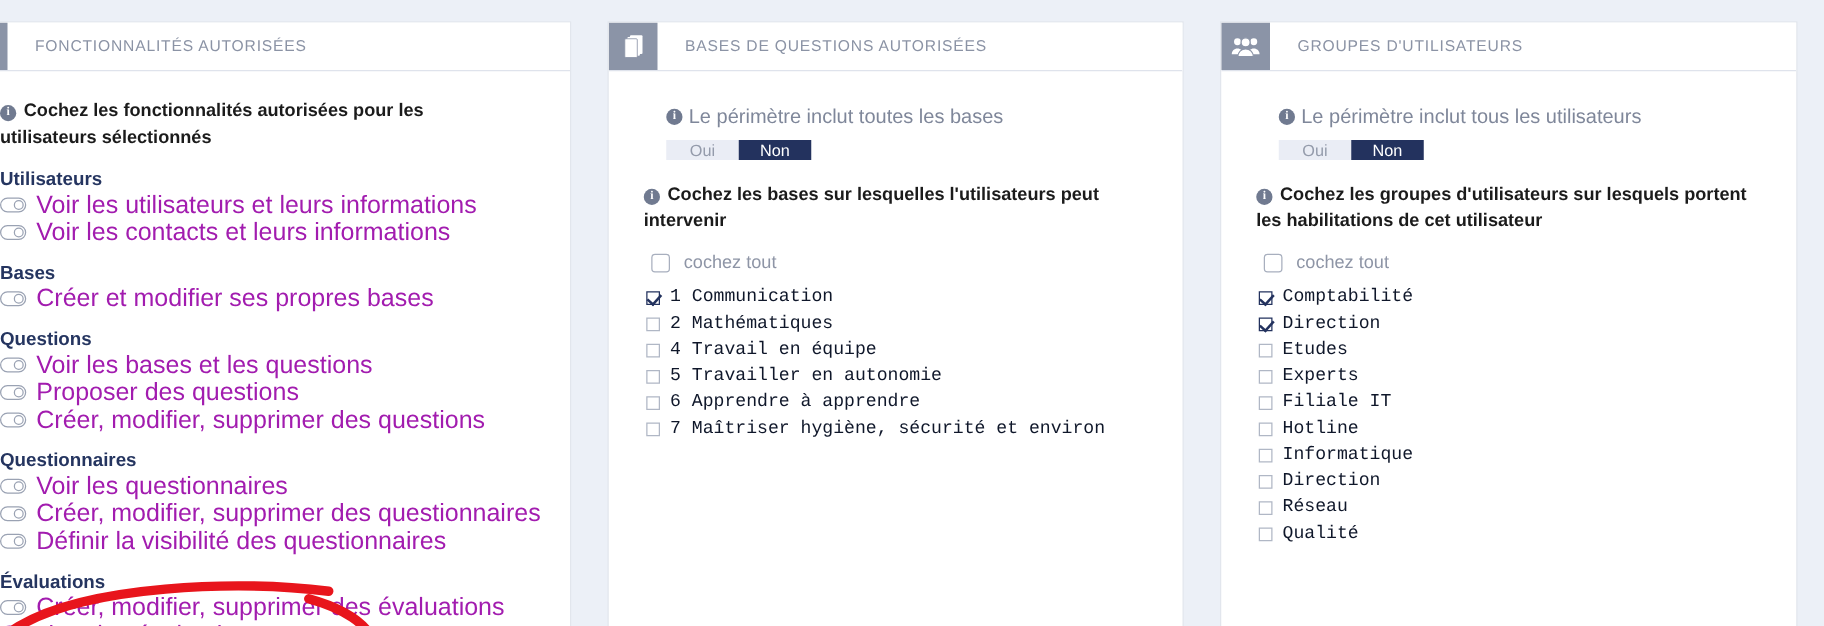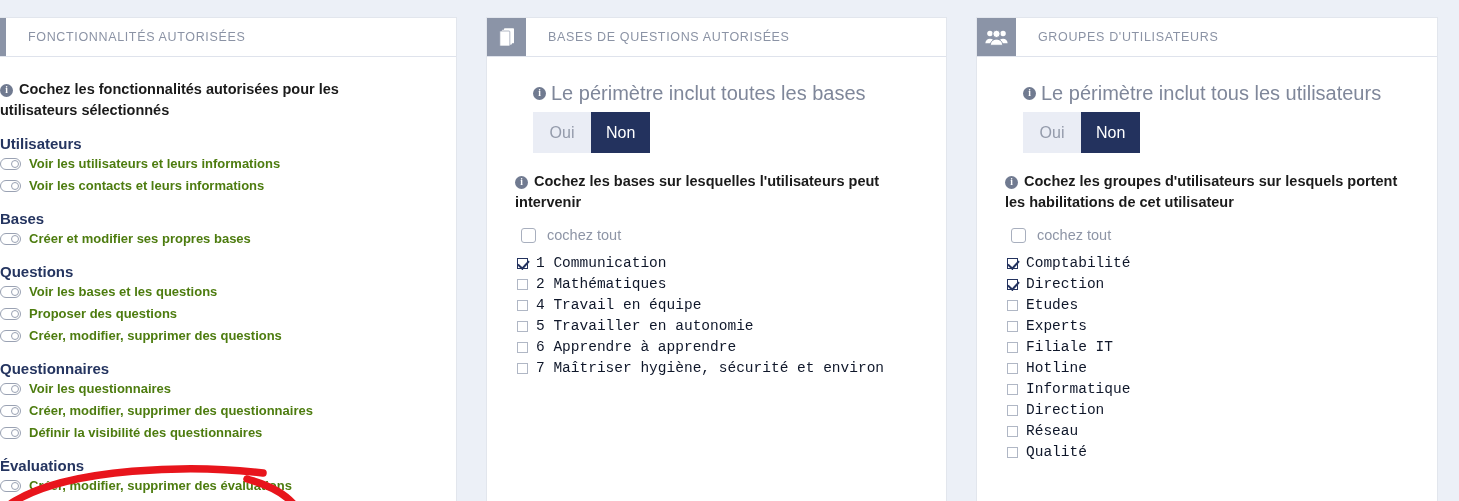--- a/index.html
+++ b/index.html
@@ -71,21 +71,21 @@
   }
   .info-strong {
     display:block;
     font-size:14.5px;
     color:#1b1b1b;
     line-height:21px;
     font-weight:600;
   }
   .info-strong .info-icon { margin-right:6px; }
   .info-muted {
-    font-size:20px;
+    font-size:16px;
     color:#7f879a;
     line-height:21px;
     text-align:center;
   }
 
   
   .p1-inner { padding:22px 20px 0 33px; }
   .p1-intro { margin-bottom:14px; padding-right:16px; }
   .sec-title {
     font-size:15px;
@@ -95,24 +95,23 @@
   }
   .sec-title:first-child { margin-top:0; }
   .toggle-row {
     display:flex;
     align-items:center;
     gap:8px;
     padding:1px 0;
     line-height:20px;
   }
   .toggle-label {
-    font-size:13px;
-    color:#4d7c0f;
+    font-size:20px;
+    color:#a21caf;
     white-space:nowrap;
-    font-weight:bold;
   }
   .switch {
     width:21px; height:12px;
     border-radius:6px;
     border:1.4px solid #9aa2b3;
     background:#fff;
     position:relative;
     flex:none;
   }
   .switch .knob {
@@ -124,23 +123,23 @@
     background:#fff;
     box-sizing:border-box;
   }
 
   
   .p2-inner { padding:26px 20px 0 28px; }
   .scope-line { padding-left:18px; margin-bottom:8px; display:flex; align-items:center; }
   .segbtns { display:flex; margin-left:18px; margin-bottom:18px; }
   .segbtn {
     min-width:58px;
-    height:41px;
+    height:16px;
     display:flex; align-items:center; justify-content:center;
-    font-size:16px;
+    font-size:13px;
     padding:0 15px;
   }
   .segbtn.off { background:#eaedf5; color:#949bab; }
   .segbtn.on  { background:#23325e; color:#ffffff; }
 
   .cb-intro { margin-bottom:14px; padding-right:12px; }
 
   .cb-all {
     display:flex; align-items:center; gap:11px;
     padding-left:6px;

